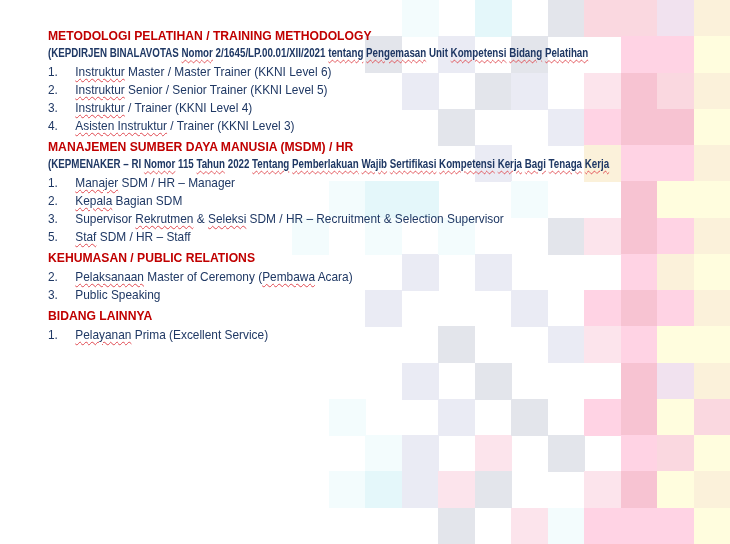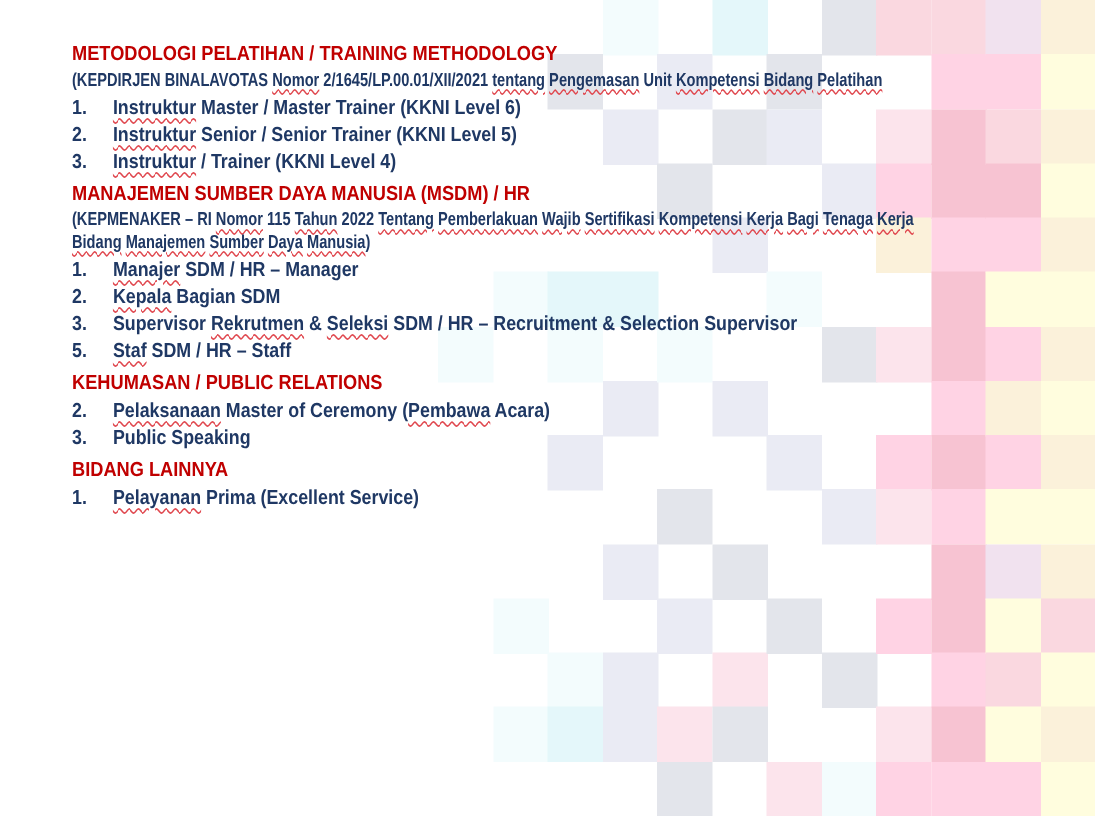--- a/index.html
+++ b/index.html
@@ -19,21 +19,21 @@
   .cond{display:inline-block;white-space:nowrap;}
   .t1 .cond,.t2 .cond{transform:scaleX(0.85);transform-origin:50% 50%;letter-spacing:-0.5px;}
   .body{margin:27px 0 0 48px;}
   .section{margin-top:3px;}
   .section:first-child{margin-top:0;}
   .sec-heading{height:17px;line-height:17px;font-size:13.5px;font-weight:bold;color:var(--red);margin-bottom:2px;}
   .sec-heading .cond{transform:scaleX(0.9);transform-origin:0 50%;}
   .note-line{height:15px;line-height:15px;font-size:12.5px;font-weight:bold;color:var(--navy);}
   .note-line .cond{transform:scaleX(0.78);transform-origin:0 50%;}
   .items{margin-top:2px;}
-  .item-line{height:18px;line-height:18px;font-size:13.5px;font-weight:bold;color:var(--navy);}
+  .item-line{height:18px;line-height:18px;font-size:13.5px;font-weight:normal;color:var(--navy);}
   .item-line .cond{transform:scaleX(0.88);transform-origin:0 50%;}
   .num{display:inline-block;width:31px;}
   .sq{
     text-decoration:underline;text-decoration-style:wavy;
     text-decoration-color:var(--sq);text-decoration-thickness:1px;
     text-underline-offset:2px;
   }
 </style>
 </head>
 <body>
@@ -141,26 +141,26 @@
     </div>
   <div class="content">
     <div class="body">
         <div class="section">
           <div class="sec-heading"><span class="cond">METODOLOGI PELATIHAN / TRAINING METHODOLOGY</span></div>
           <div class="note-line"><span class="cond"><span>(KEPDIRJEN BINALAVOTAS </span><span class="sq">Nomor</span><span> 2/1645/LP.00.01/XII/2021 </span><span class="sq">tentang</span><span> </span><span class="sq">Pengemasan</span><span> Unit </span><span class="sq">Kompetensi</span><span> </span><span class="sq">Bidang</span><span> </span><span class="sq">Pelatihan</span></span></div>
           <div class="items">
             <div class="item-line"><span class="cond"><span class="num">1.</span><span class="sq">Instruktur</span><span> Master / Master Trainer (KKNI Level 6)</span></span></div>
             <div class="item-line"><span class="cond"><span class="num">2.</span><span class="sq">Instruktur</span><span> Senior / Senior Trainer (KKNI Level 5)</span></span></div>
             <div class="item-line"><span class="cond"><span class="num">3.</span><span class="sq">Instruktur</span><span> / Trainer (KKNI Level 4)</span></span></div>
+            <div class="item-line"><span class="cond"><span class="num">4.</span><span class="sq">Asisten Instruktur</span><span> / Trainer (KKNI Level 3)</span></span></div>
           </div>
         </div>
         <div class="section">
           <div class="sec-heading"><span class="cond">MANAJEMEN SUMBER DAYA MANUSIA (MSDM) / HR</span></div>
           <div class="note-line"><span class="cond"><span>(KEPMENAKER – RI </span><span class="sq">Nomor</span><span> 115 </span><span class="sq">Tahun</span><span> 2022 </span><span class="sq">Tentang</span><span> </span><span class="sq">Pemberlakuan</span><span> </span><span class="sq">Wajib</span><span> </span><span class="sq">Sertifikasi</span><span> </span><span class="sq">Kompetensi</span><span> </span><span class="sq">Kerja</span><span> </span><span class="sq">Bagi</span><span> </span><span class="sq">Tenaga</span><span> </span><span class="sq">Kerja</span></span></div>
-          <div class="note-line"><span class="cond"><span class="sq">Bidang</span><span> </span><span class="sq">Manajemen</span><span> </span><span class="sq">Sumber</span><span> </span><span class="sq">Daya</span><span> </span><span class="sq">Manusia</span><span>)</span></span></div>
           <div class="items">
             <div class="item-line"><span class="cond"><span class="num">1.</span><span class="sq">Manajer</span><span> SDM / HR – Manager</span></span></div>
             <div class="item-line"><span class="cond"><span class="num">2.</span><span class="sq">Kepala</span><span> Bagian SDM</span></span></div>
             <div class="item-line"><span class="cond"><span class="num">3.</span><span>Supervisor </span><span class="sq">Rekrutmen</span><span> &amp; </span><span class="sq">Seleksi</span><span> SDM / HR – Recruitment &amp; Selection Supervisor</span></span></div>
             <div class="item-line"><span class="cond"><span class="num">5.</span><span class="sq">Staf</span><span> SDM / HR – Staff</span></span></div>
           </div>
         </div>
         <div class="section">
           <div class="sec-heading"><span class="cond">KEHUMASAN / PUBLIC RELATIONS</span></div>
           <div class="items">

